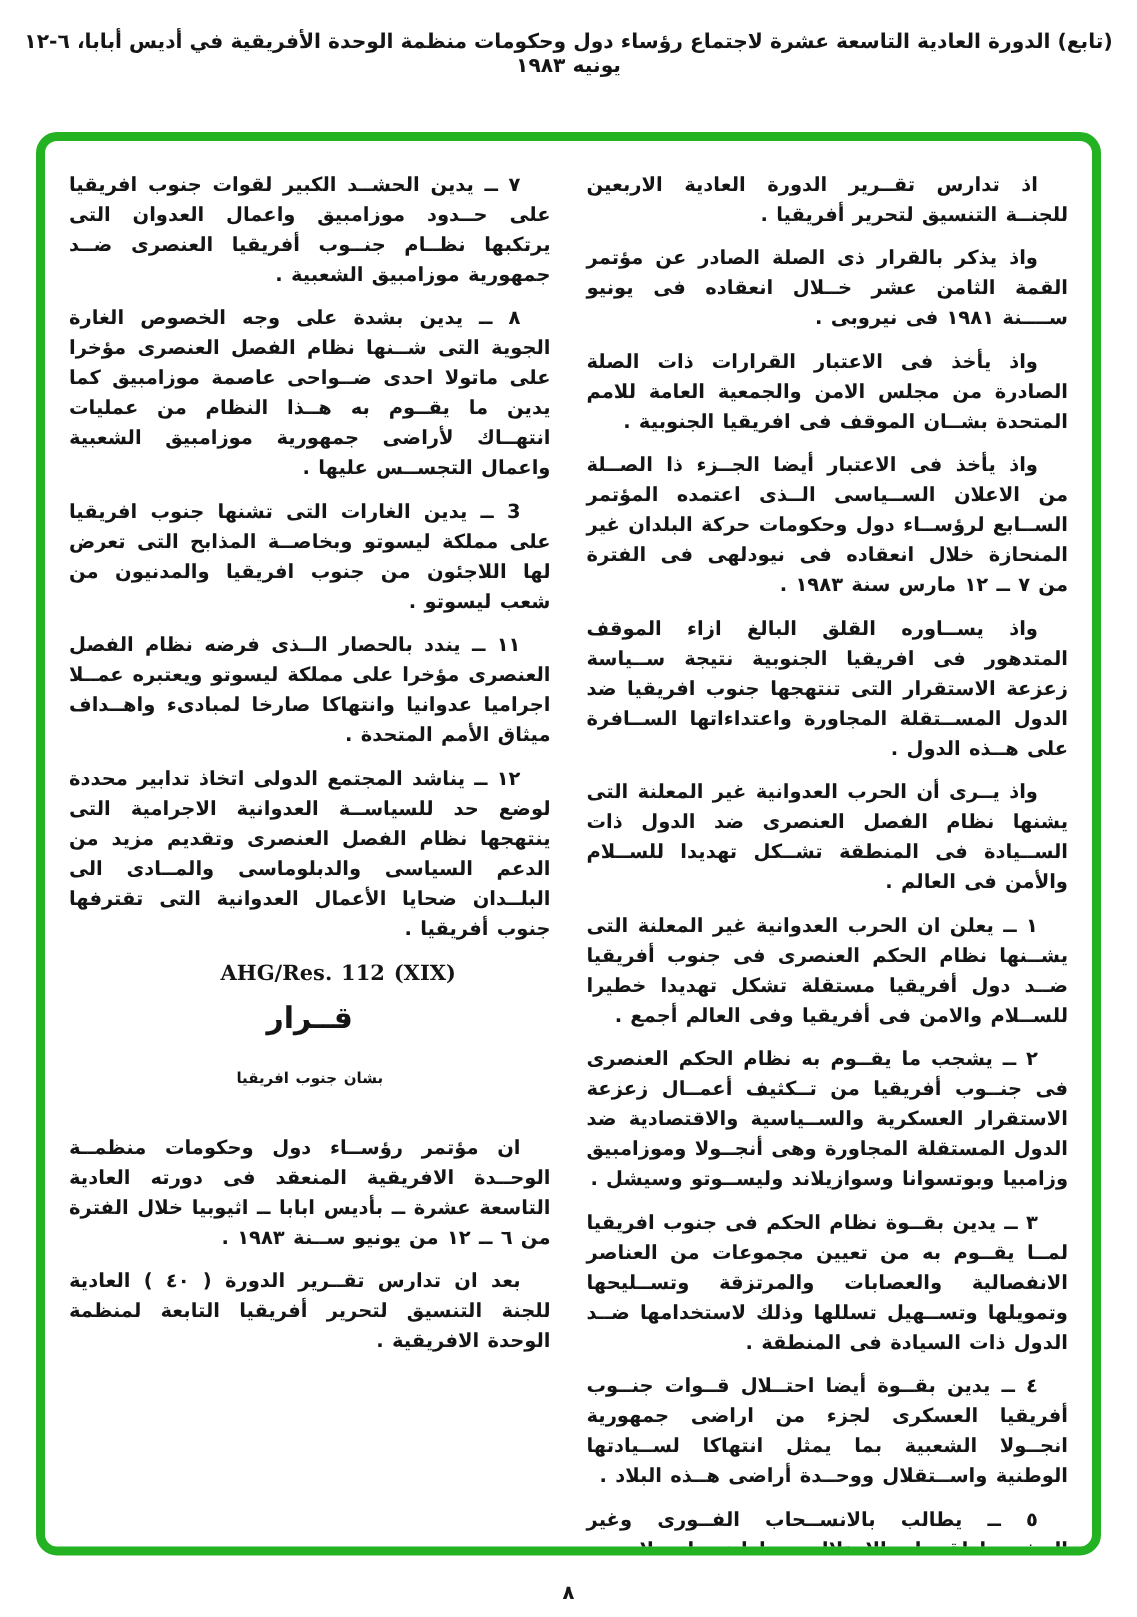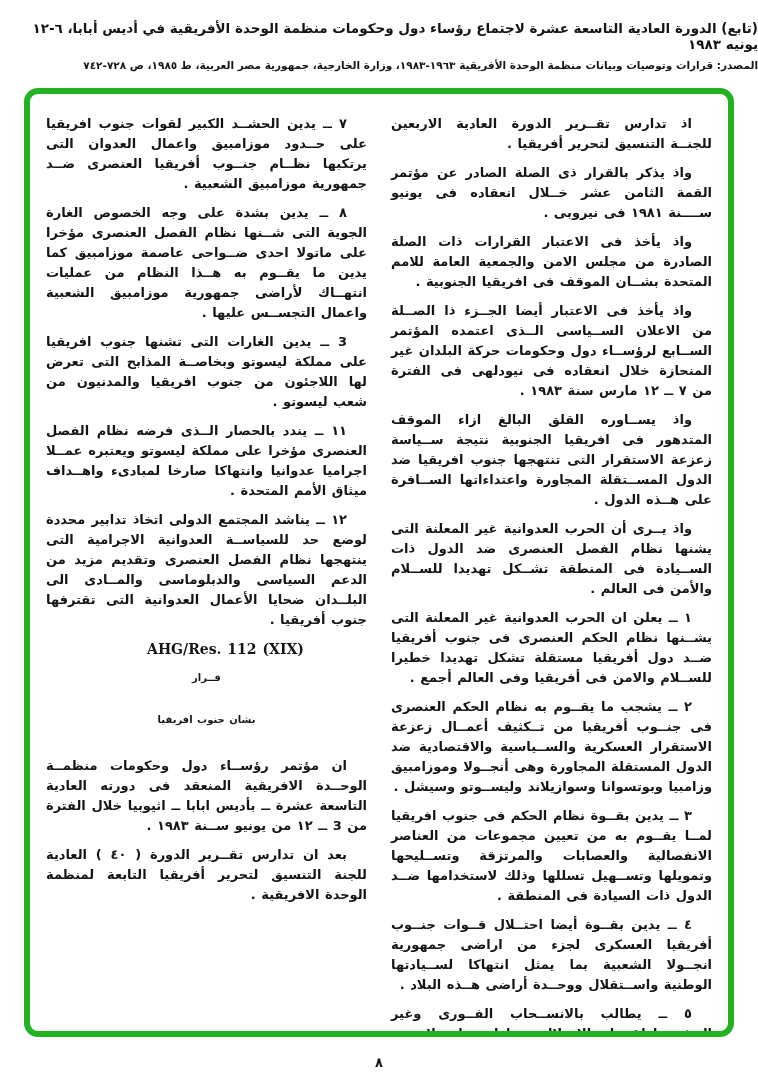--- a/index.html
+++ b/index.html
@@ -7,21 +7,21 @@
   body {
     width: 758px; height: 1078px;
     position: relative;
     font-family: "DejaVu Sans", sans-serif;
     color: #151515;
     overflow: hidden;
   }
   .page-header {
     position: absolute;
     top: 20px; left: 0; right: 0;
-    text-align: right;
+    text-align: center;
     direction: rtl;
   }
   .page-header .line1 {
     font-size: 13.5px;
     font-weight: bold;
     letter-spacing: 0px;
   }
   .page-header .line2 {
     margin-top: 7px;
     font-size: 10.5px;
@@ -62,38 +62,37 @@
     font-family: "DejaVu Serif", serif;
     font-size: 14px;
     font-weight: bold;
     margin: 30px 0 18px 0;
     padding-left: 18px;
     text-indent: 0;
   }
   .center-head {
     text-align: center;
     text-indent: 0 !important;
-    font-size: 10px;
+    font-size: 20px;
     margin: 0 0 22px 0 !important;
   }
   .center-head.sub { font-size: 10px; margin-bottom: 26px !important; }
   .page-number {
     position: absolute;
     bottom: 8px; left: 0; right: 0;
     text-align: center;
     font-size: 13px;
     font-weight: bold;
   }
 </style>
 </head>
 <body>
 
 <header class="page-header">
   <div class="line1">(تابع) الدورة العادية التاسعة عشرة لاجتماع رؤساء دول وحكومات منظمة الوحدة الأفريقية في أديس أبابا، ٦-١٢ يونيه ١٩٨٣</div>
-  <div class="line2">المصدر: قرارات وتوصيات وبيانات منظمة الوحدة الأفريقية ١٩٦٣-١٩٨٣، وزارة الخارجية، جمهورية مصر العربية، ط ١٩٨٥، ص ٧٢٨-٧٤٢</div>
 </header>
 
 <div class="frame">
   <div class="columns">
 
     <div class="col">
       <p>اذ تدارس تقــرير الدورة العادية الاربعين للجنــة التنسيق لتحرير أفريقيا .</p>
       <p>واذ يذكر بالقرار ذى الصلة الصادر عن مؤتمر القمة الثامن عشر خــلال انعقاده فى يونيو ســــنة ١٩٨١ فى نيروبى .</p>
       <p>واذ يأخذ فى الاعتبار القرارات ذات الصلة الصادرة من مجلس الامن والجمعية العامة للامم المتحدة بشــان الموقف فى افريقيا الجنوبية .</p>
       <p>واذ يأخذ فى الاعتبار أيضا الجــزء ذا الصــلة من الاعلان الســياسى الــذى اعتمده المؤتمر الســابع لرؤســاء دول وحكومات حركة البلدان غير المنحازة خلال انعقاده فى نيودلهى فى الفترة من ٧ ــ ١٢ مارس سنة ١٩٨٣ .</p>
@@ -111,21 +110,21 @@
       <p>٧ ــ يدين الحشــد الكبير لقوات جنوب افريقيا على حــدود موزامبيق واعمال العدوان التى يرتكبها نظــام جنــوب أفريقيا العنصرى ضــد جمهورية موزامبيق الشعبية .</p>
       <p>٨ ــ يدين بشدة على وجه الخصوص الغارة الجوية التى شــنها نظام الفصل العنصرى مؤخرا على ماتولا احدى ضــواحى عاصمة موزامبيق كما يدين ما يقــوم به هــذا النظام من عمليات انتهــاك لأراضى جمهورية موزامبيق الشعبية واعمال التجســس عليها .</p>
       <p>3 ــ يدين الغارات التى تشنها جنوب افريقيا على مملكة ليسوتو وبخاصــة المذابح التى تعرض لها اللاجئون من جنوب افريقيا والمدنيون من شعب ليسوتو .</p>
       <p>١١ ــ يندد بالحصار الــذى فرضه نظام الفصل العنصرى مؤخرا على مملكة ليسوتو ويعتبره عمــلا اجراميا عدوانيا وانتهاكا صارخا لمبادىء واهــداف ميثاق الأمم المتحدة .</p>
       <p>١٢ ــ يناشد المجتمع الدولى اتخاذ تدابير محددة لوضع حد للسياســة العدوانية الاجرامية التى ينتهجها نظام الفصل العنصرى وتقديم مزيد من الدعم السياسى والدبلوماسى والمــادى الى البلــدان ضحايا الأعمال العدوانية التى تقترفها جنوب أفريقيا .</p>
 
       <p class="res-ref">AHG/Res. 112 (XIX)</p>
       <p class="center-head">قــرار</p>
       <p class="center-head sub">بشان جنوب افريقيا</p>
 
-      <p>ان مؤتمر رؤســاء دول وحكومات منظمــة الوحــدة الافريقية المنعقد فى دورته العادية التاسعة عشرة ــ بأديس ابابا ــ اثيوبيا خلال الفترة من 3 ــ ١٢ من يونيو ســنة ١٩٨٣ .</p>
+      <p>ان مؤتمر رؤســاء دول وحكومات منظمــة الوحــدة الافريقية المنعقد فى دورته العادية التاسعة عشرة ــ بأديس ابابا ــ اثيوبيا خلال الفترة من ٦ ــ ١٢ من يونيو ســنة ١٩٨٣ .</p>
       <p>بعد ان تدارس تقــرير الدورة ( ٤٠ ) العادية للجنة التنسيق لتحرير أفريقيا التابعة لمنظمة الوحدة الافريقية .</p>
 
     </div>
 
   </div>
 </div>
 
 <div class="page-number">٨</div>
 
 </body></html>

